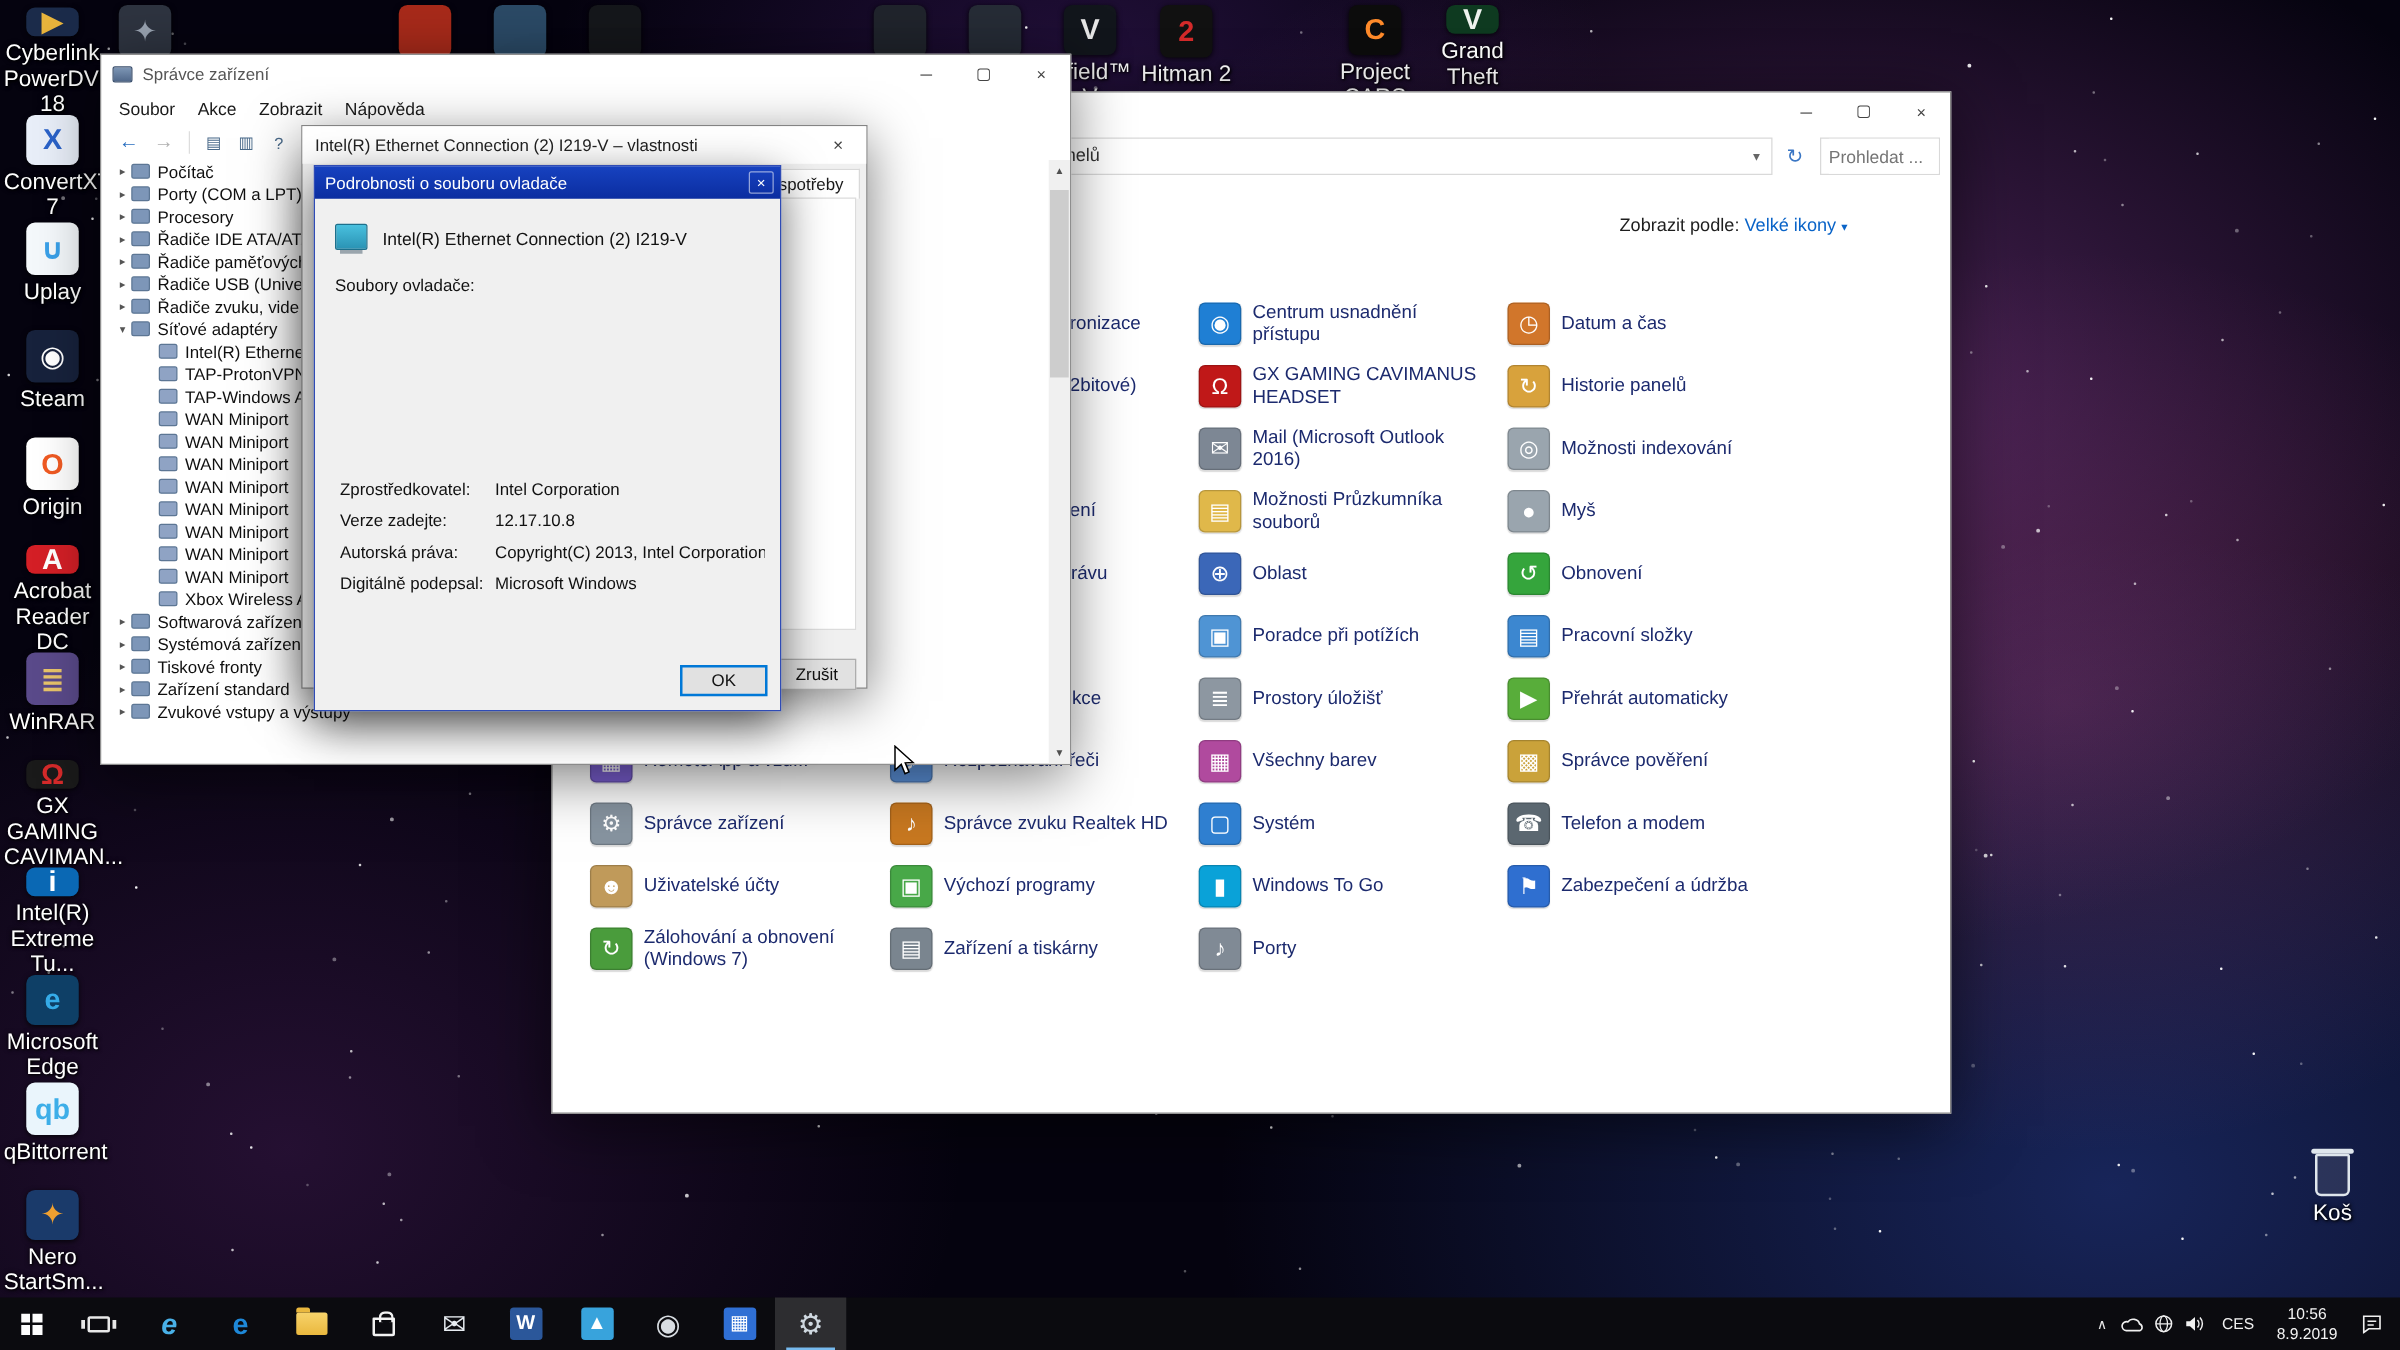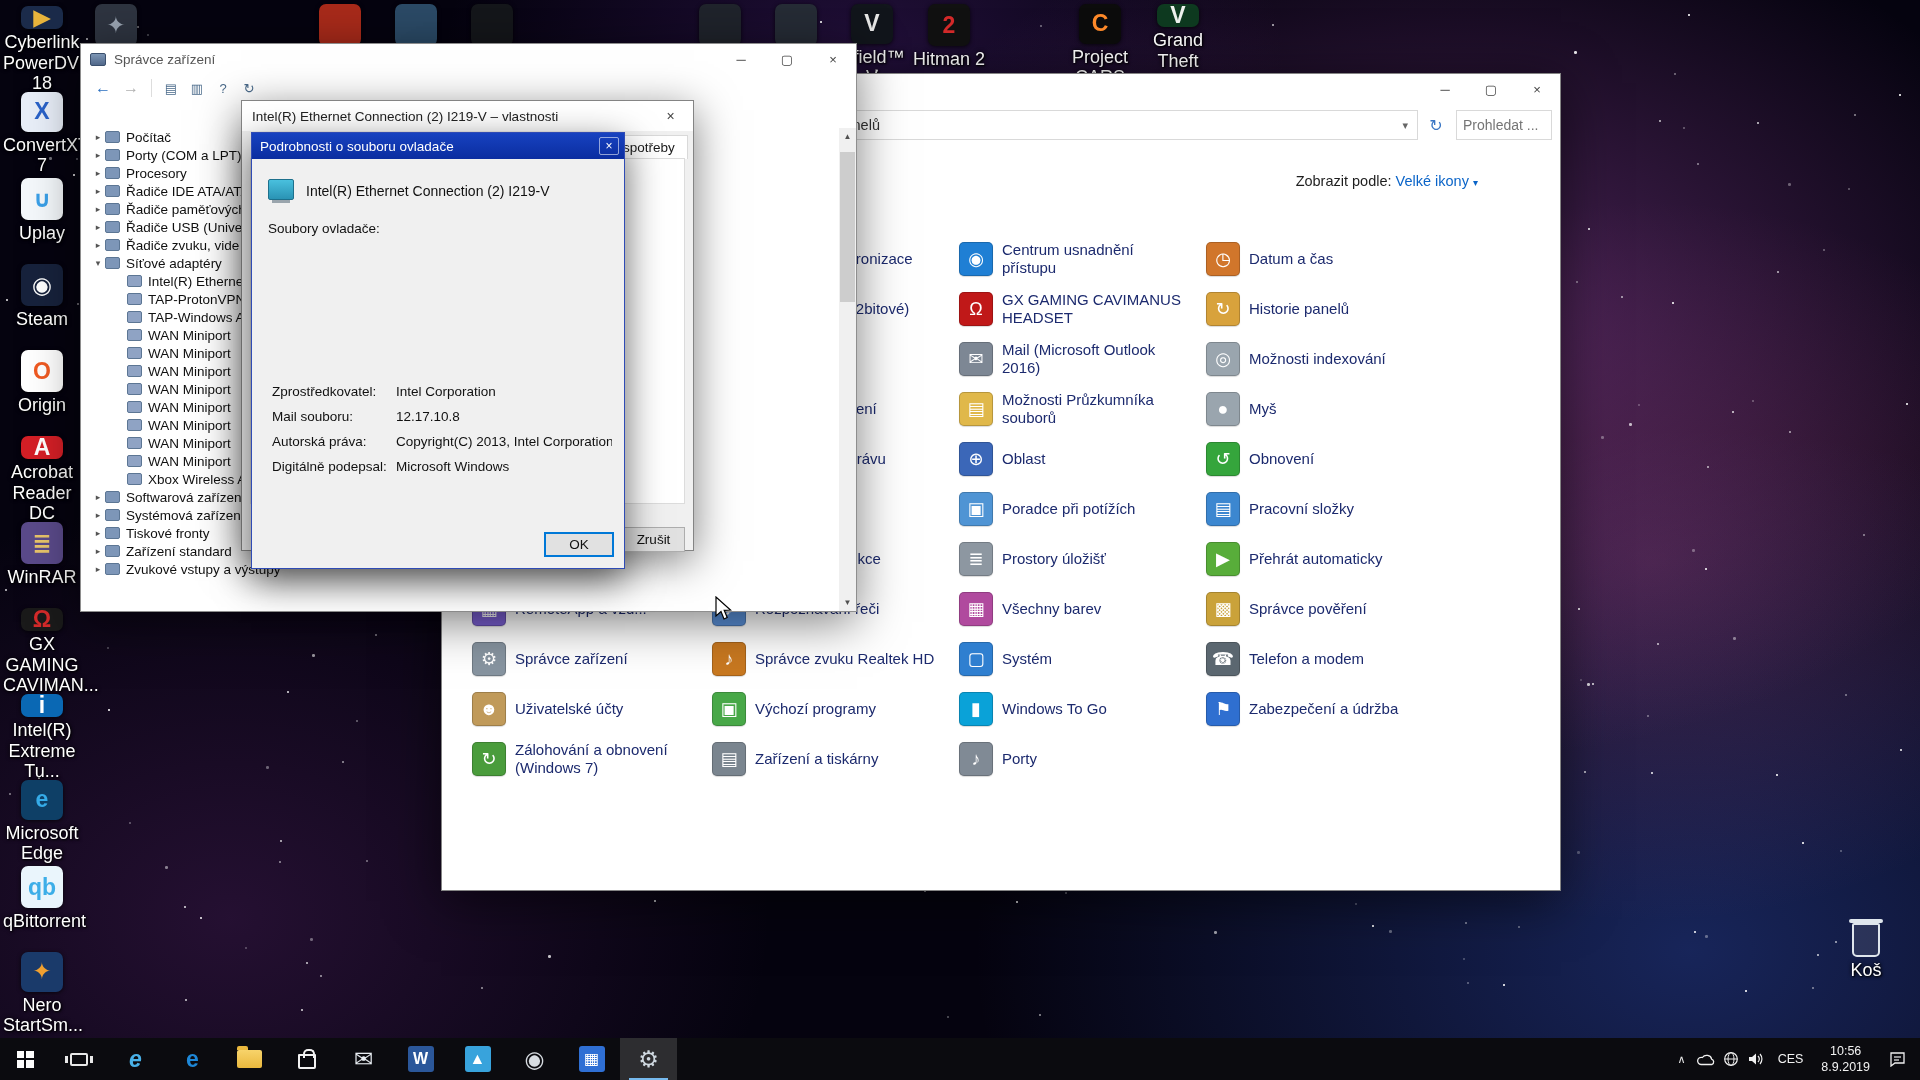--- a/index.html
+++ b/index.html
@@ -757,20 +757,26 @@
 <div id="dm">
   <div id="dm-title">
     <div class="dm-appicon"></div>
     <div id="dm-title-text">Správce zařízení</div>
     <div class="caps">
       <div class="capbtn">─</div>
       <div class="capbtn">▢</div>
       <div class="capbtn">×</div>
     </div>
   </div>
+  <div id="dm-menu">
+      <div class="mitem">Soubor</div>
+      <div class="mitem">Akce</div>
+      <div class="mitem">Zobrazit</div>
+      <div class="mitem">Nápověda</div>
+    </div>
   <div id="dm-toolbar">
     <span class="tb-arrow tb-back">←</span>
     <span class="tb-arrow tb-fwd">→</span>
     <span class="tb-sep"></span>
     <span class="tbico">▤</span>
     <span class="tbico">▥</span>
     <span class="tbico">?</span>
     <span class="tbico">↻</span>
   </div>
   <div id="dm-tree">
@@ -924,21 +930,21 @@
   </div>
   <div class="drv-devicon"></div>
   <div id="drv-devname">Intel(R) Ethernet Connection (2) I219-V</div>
   <div id="drv-files-label">Soubory ovladače:</div>
   <div id="drv-fields">
       <div class="frow">
         <div class="flabel">Zprostředkovatel:</div>
         <div class="fvalue">Intel Corporation</div>
       </div>
       <div class="frow">
-        <div class="flabel">Mail souboru:</div>
+        <div class="flabel">Verze zadejte:</div>
         <div class="fvalue">12.17.10.8</div>
       </div>
       <div class="frow">
         <div class="flabel">Autorská práva:</div>
         <div class="fvalue">Copyright(C) 2013, Intel Corporation.  All rights</div>
       </div>
       <div class="frow">
         <div class="flabel">Digitálně podepsal:</div>
         <div class="fvalue">Microsoft Windows</div>
       </div>

